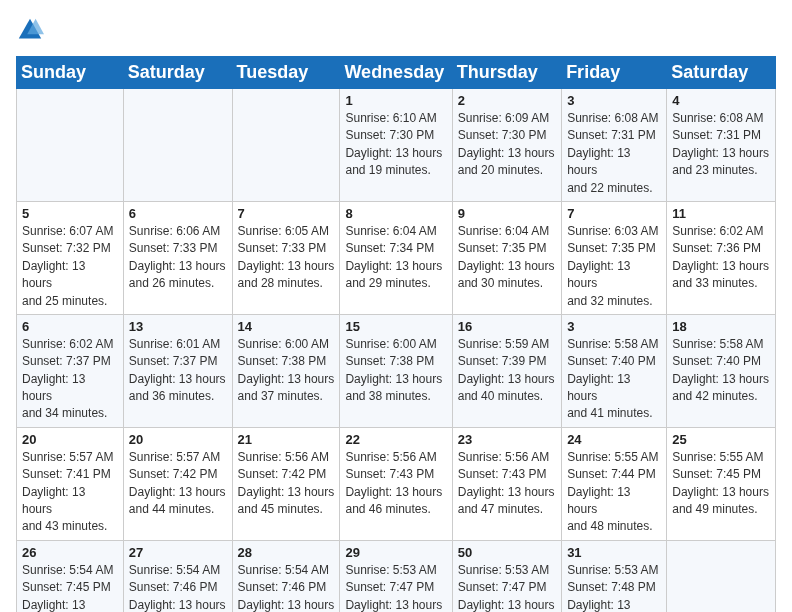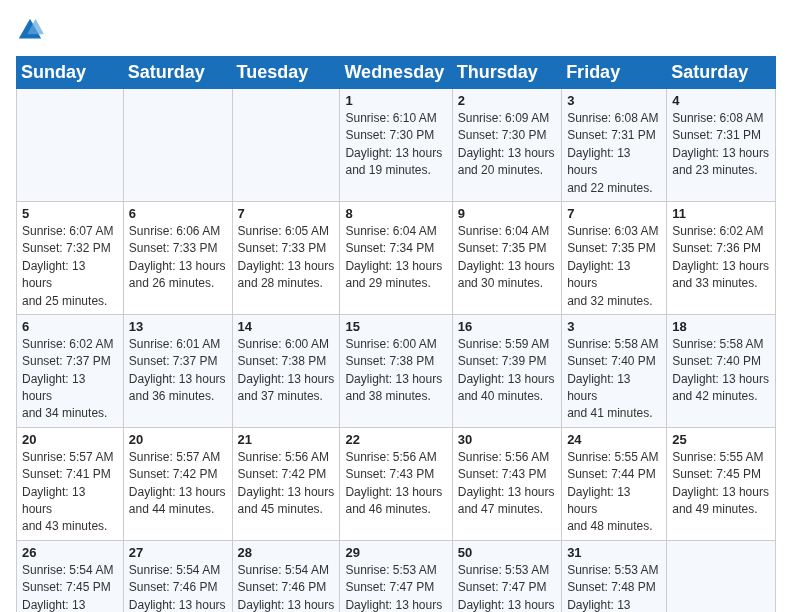--- a/index.html
+++ b/index.html
@@ -211,21 +211,21 @@
         </td>
         <td>
           <div class="day-num">21</div>
           <div class="day-info">Sunrise: 5:56 AM<br>Sunset: 7:42 PM<br>Daylight: 13 hours<br>and 45 minutes.</div>
         </td>
         <td>
           <div class="day-num">22</div>
           <div class="day-info">Sunrise: 5:56 AM<br>Sunset: 7:43 PM<br>Daylight: 13 hours<br>and 46 minutes.</div>
         </td>
         <td>
-          <div class="day-num">30</div>
+          <div class="day-num">23</div>
           <div class="day-info">Sunrise: 5:56 AM<br>Sunset: 7:43 PM<br>Daylight: 13 hours<br>and 47 minutes.</div>
         </td>
         <td>
           <div class="day-num">24</div>
           <div class="day-info">Sunrise: 5:55 AM<br>Sunset: 7:44 PM<br>Daylight: 13 hours<br>and 48 minutes.</div>
         </td>
         <td>
           <div class="day-num">25</div>
           <div class="day-info">Sunrise: 5:55 AM<br>Sunset: 7:45 PM<br>Daylight: 13 hours<br>and 49 minutes.</div>
         </td>

